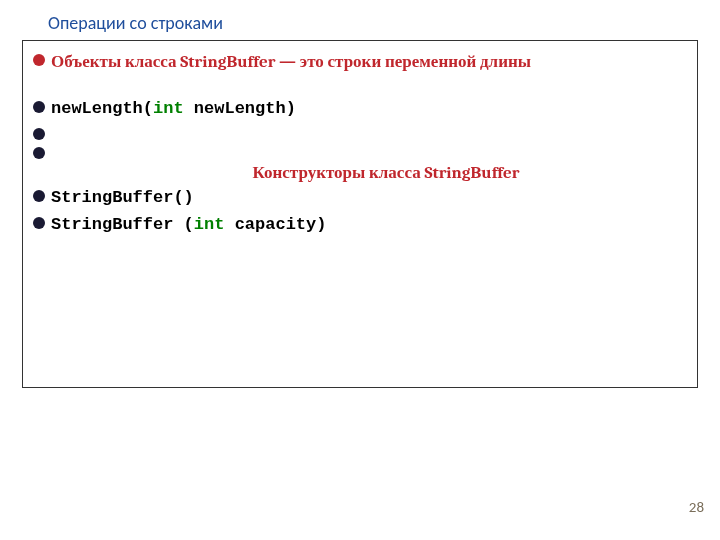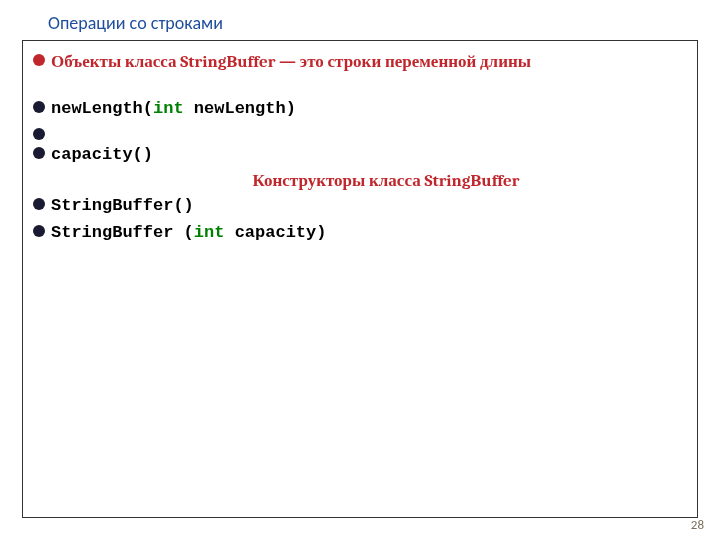--- a/index.html
+++ b/index.html
@@ -18,21 +18,21 @@
     .slide-title {
       color: #1f4e9c;
       font-family: Calibri, Arial, sans-serif;
       font-size: 18px;
       font-weight: normal;
       padding: 12px 0 0 48px;
     }
     .content-box {
       margin: 6px 22px 0 22px;
       border: 1px solid #333;
-      height: 478px;
+      height: 348px;
       padding: 10px 18px 10px 10px;
       position: relative;
     }
     .bullet-line {
       display: flex;
       align-items: flex-start;
       margin-bottom: 4px;
       line-height: 1.35;
     }
     .bullet {
@@ -66,24 +66,24 @@
       color: #c0272d;
       font-family: Cambria, Georgia, serif;
       font-size: 17px;
       font-weight: bold;
       text-align: center;
       margin: 4px 0 4px 0;
       padding-left: 60px;
     }
     .page-number {
       position: absolute;
-      bottom: 8px;
+      bottom: 24px;
       right: 16px;
       font-family: Calibri, Arial, sans-serif;
-      font-size: 13px;
+      font-size: 15px;
       color: #7a6e5a;
     }
     .spacer { height: 20px; }
   </style>
 </head>
 <body>
 
 <div class="slide-title">Операции со строками</div>
 
 <div class="content-box">
@@ -108,21 +108,20 @@
   <div class="bullet-line">
     <span class="bullet bullet-dark">
         <span class="bullet-dot"></span>
       </span>
   </div>
 
   <div class="bullet-line">
     <span class="bullet bullet-dark">
         <span class="bullet-dot"></span>
       </span>
-    <span class="code-text"><span> capacity()</span></span>
   </div>
 
   <div class="subheading">Конструкторы класса StringBuffer</div>
 
   <div class="bullet-line">
     <span class="bullet bullet-dark">
         <span class="bullet-dot"></span>
       </span>
     <span class="code-text"><span>StringBuffer()</span></span>
   </div>

